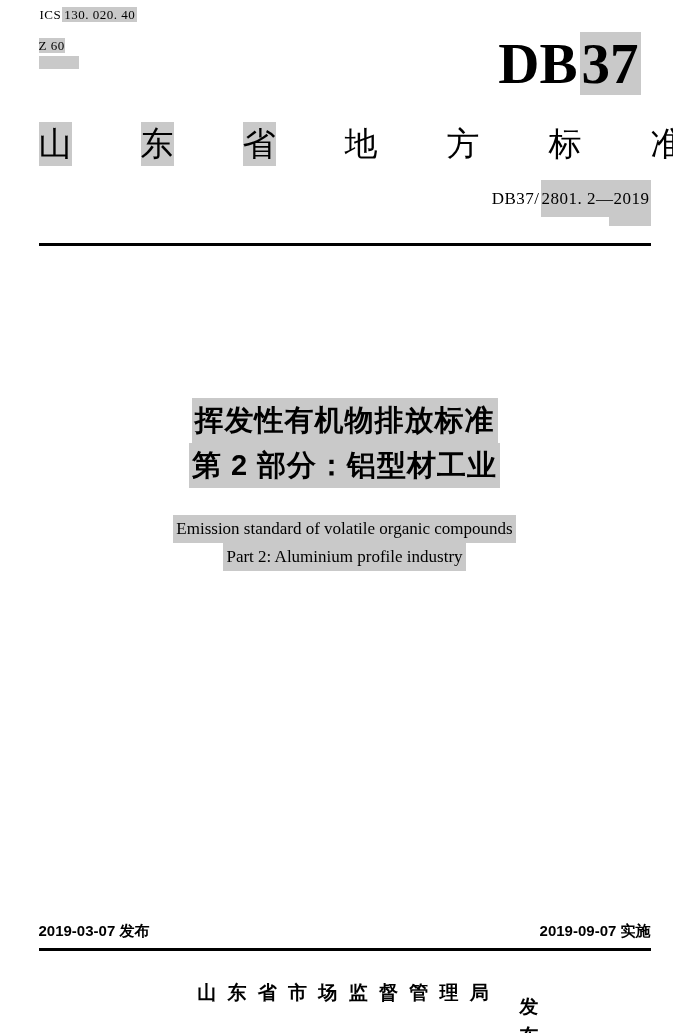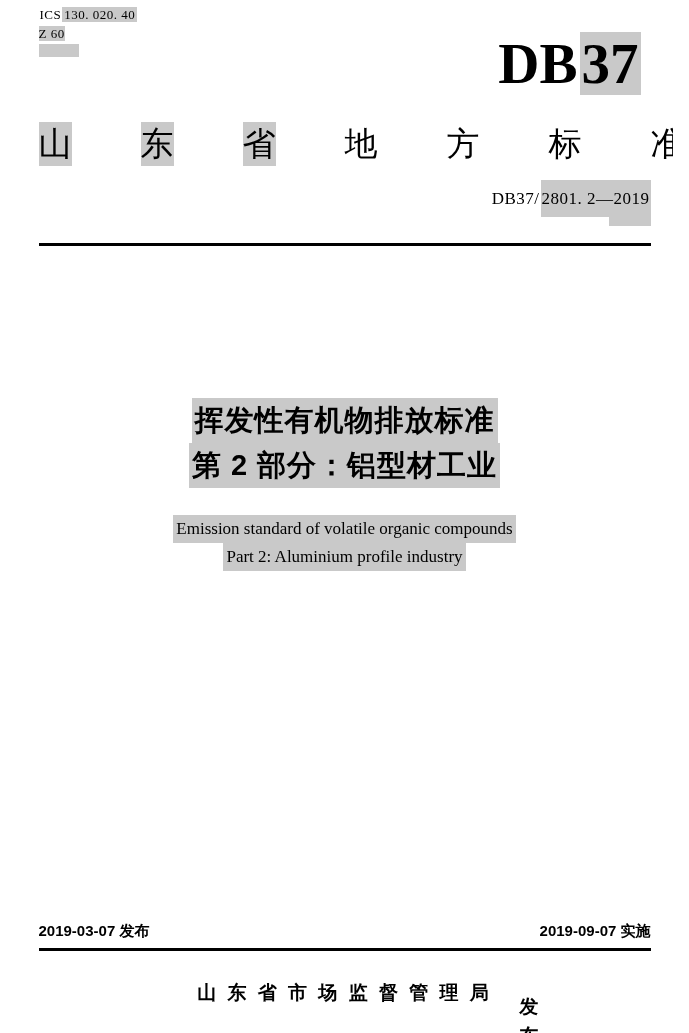--- a/index.html
+++ b/index.html
@@ -29,21 +29,21 @@
     left: 22px;
     top: 6px;
     font-family: "Liberation Serif", serif;
     font-size: 13px;
     line-height: 17px;
     letter-spacing: 0.5px;
   }
   .ics-line1 { white-space: nowrap; }
   .ics-label { padding: 0 1px; }
   .ics-value { padding: 0 2px; }
-  .ics-line2 { margin-top: 2px; white-space: nowrap; }
+  .ics-line2 { margin-top: 14px; white-space: nowrap; }
   .ics-sub { display: block; width: 40px; height: 13px; margin-top: 2px; }
 
   .db37 {
     position: absolute;
     right: 32px;
     top: 34px;
     font-family: "Liberation Serif", "DejaVu Serif", serif;
     font-weight: bold;
     font-size: 57px;
     line-height: 60px;

